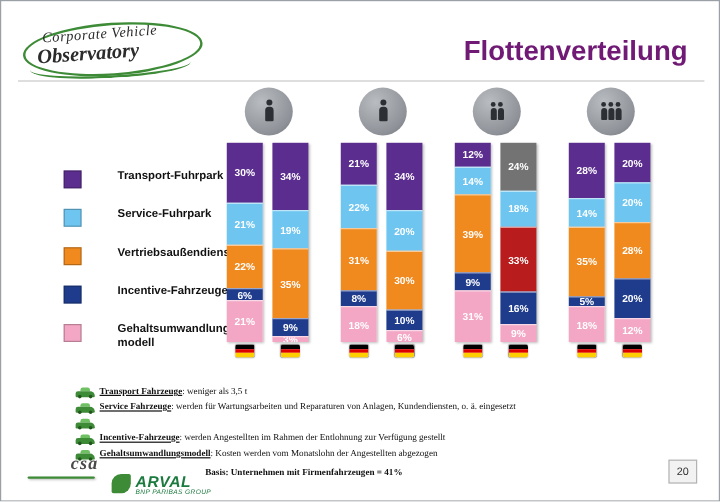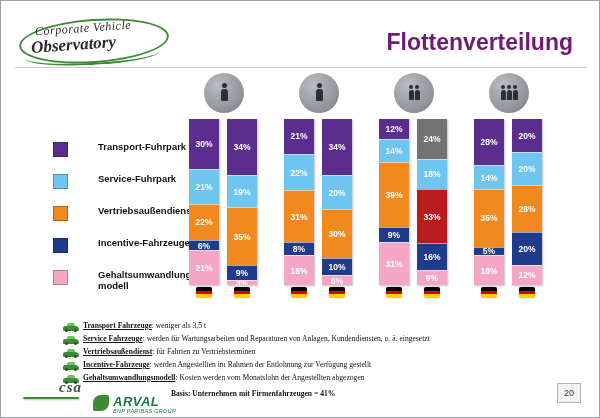--- a/index.html
+++ b/index.html
@@ -351,21 +351,20 @@
         </div>
         <div class="note-text"><u>Service Fahrzeuge</u><span>: werden für Wartungsarbeiten und Reparaturen von Anlagen, Kundendiensten, o. ä. eingesetzt</span></div>
       </div>
       <div class="note">
         <div class="note-ico">
           <span class="top"></span>
           <span class="car"></span>
           <span class="w1"></span>
           <span class="w2"></span>
         </div>
-        <div class="note-text"><u>Vertriebsaußendienst</u><span>: für Fahrten zu Vertriebsterminen</span></div>
       </div>
       <div class="note">
         <div class="note-ico">
           <span class="top"></span>
           <span class="car"></span>
           <span class="w1"></span>
           <span class="w2"></span>
         </div>
         <div class="note-text"><u>Incentive-Fahrzeuge</u><span>: werden Angestellten im Rahmen der Entlohnung zur Verfügung gestellt</span></div>
       </div>

